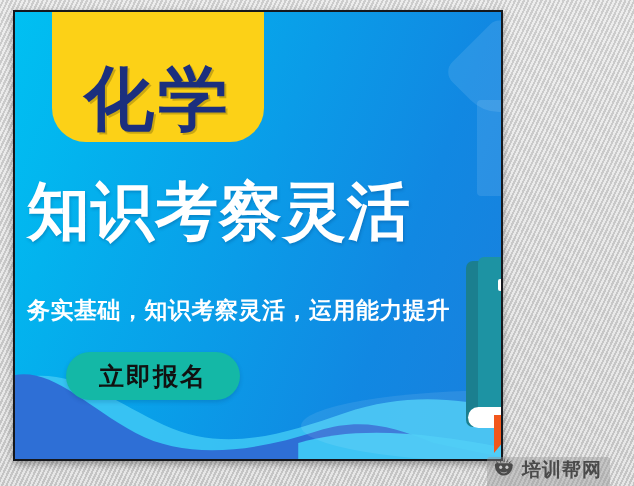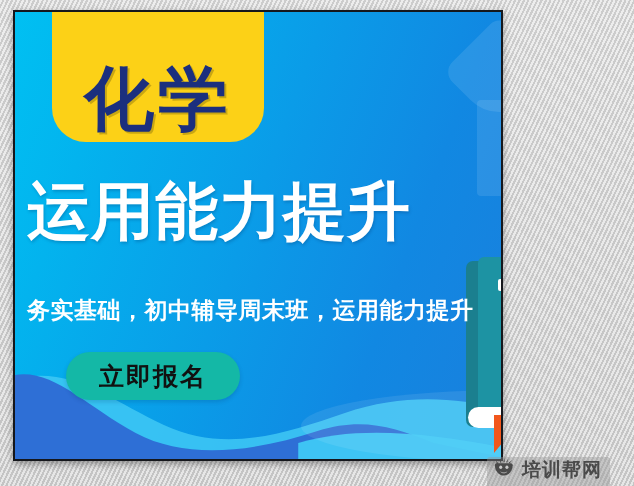--- a/index.html
+++ b/index.html
@@ -284,23 +284,23 @@
     <div id="book-spine"></div>
     <div id="book-cover-left"></div>
     <div id="book-cover-right"></div>
     <div id="book-title-band"></div>
     <div id="book-emblem-left"></div>
     <div id="book-emblem-right"></div>
     <div id="book-pages"></div>
     <div id="book-bookmark"></div>
   </div>
 
-  <div id="headline">运用能力提升</div>
-
-  <div id="subtitle">务实基础，初中辅导周末班，运用能力提升</div>
+  <div id="headline">知识考察灵活</div>
+
+  <div id="subtitle">务实基础，知识考察灵活，运用能力提升</div>
 
   <button id="cta-button">
     <span id="cta-button-label">立即报名</span>
   </button>
 
 </div>
 
 <div id="watermark">
   <svg id="watermark-icon" viewBox="0 0 24 22">
     <g fill="#4a4a4a">

